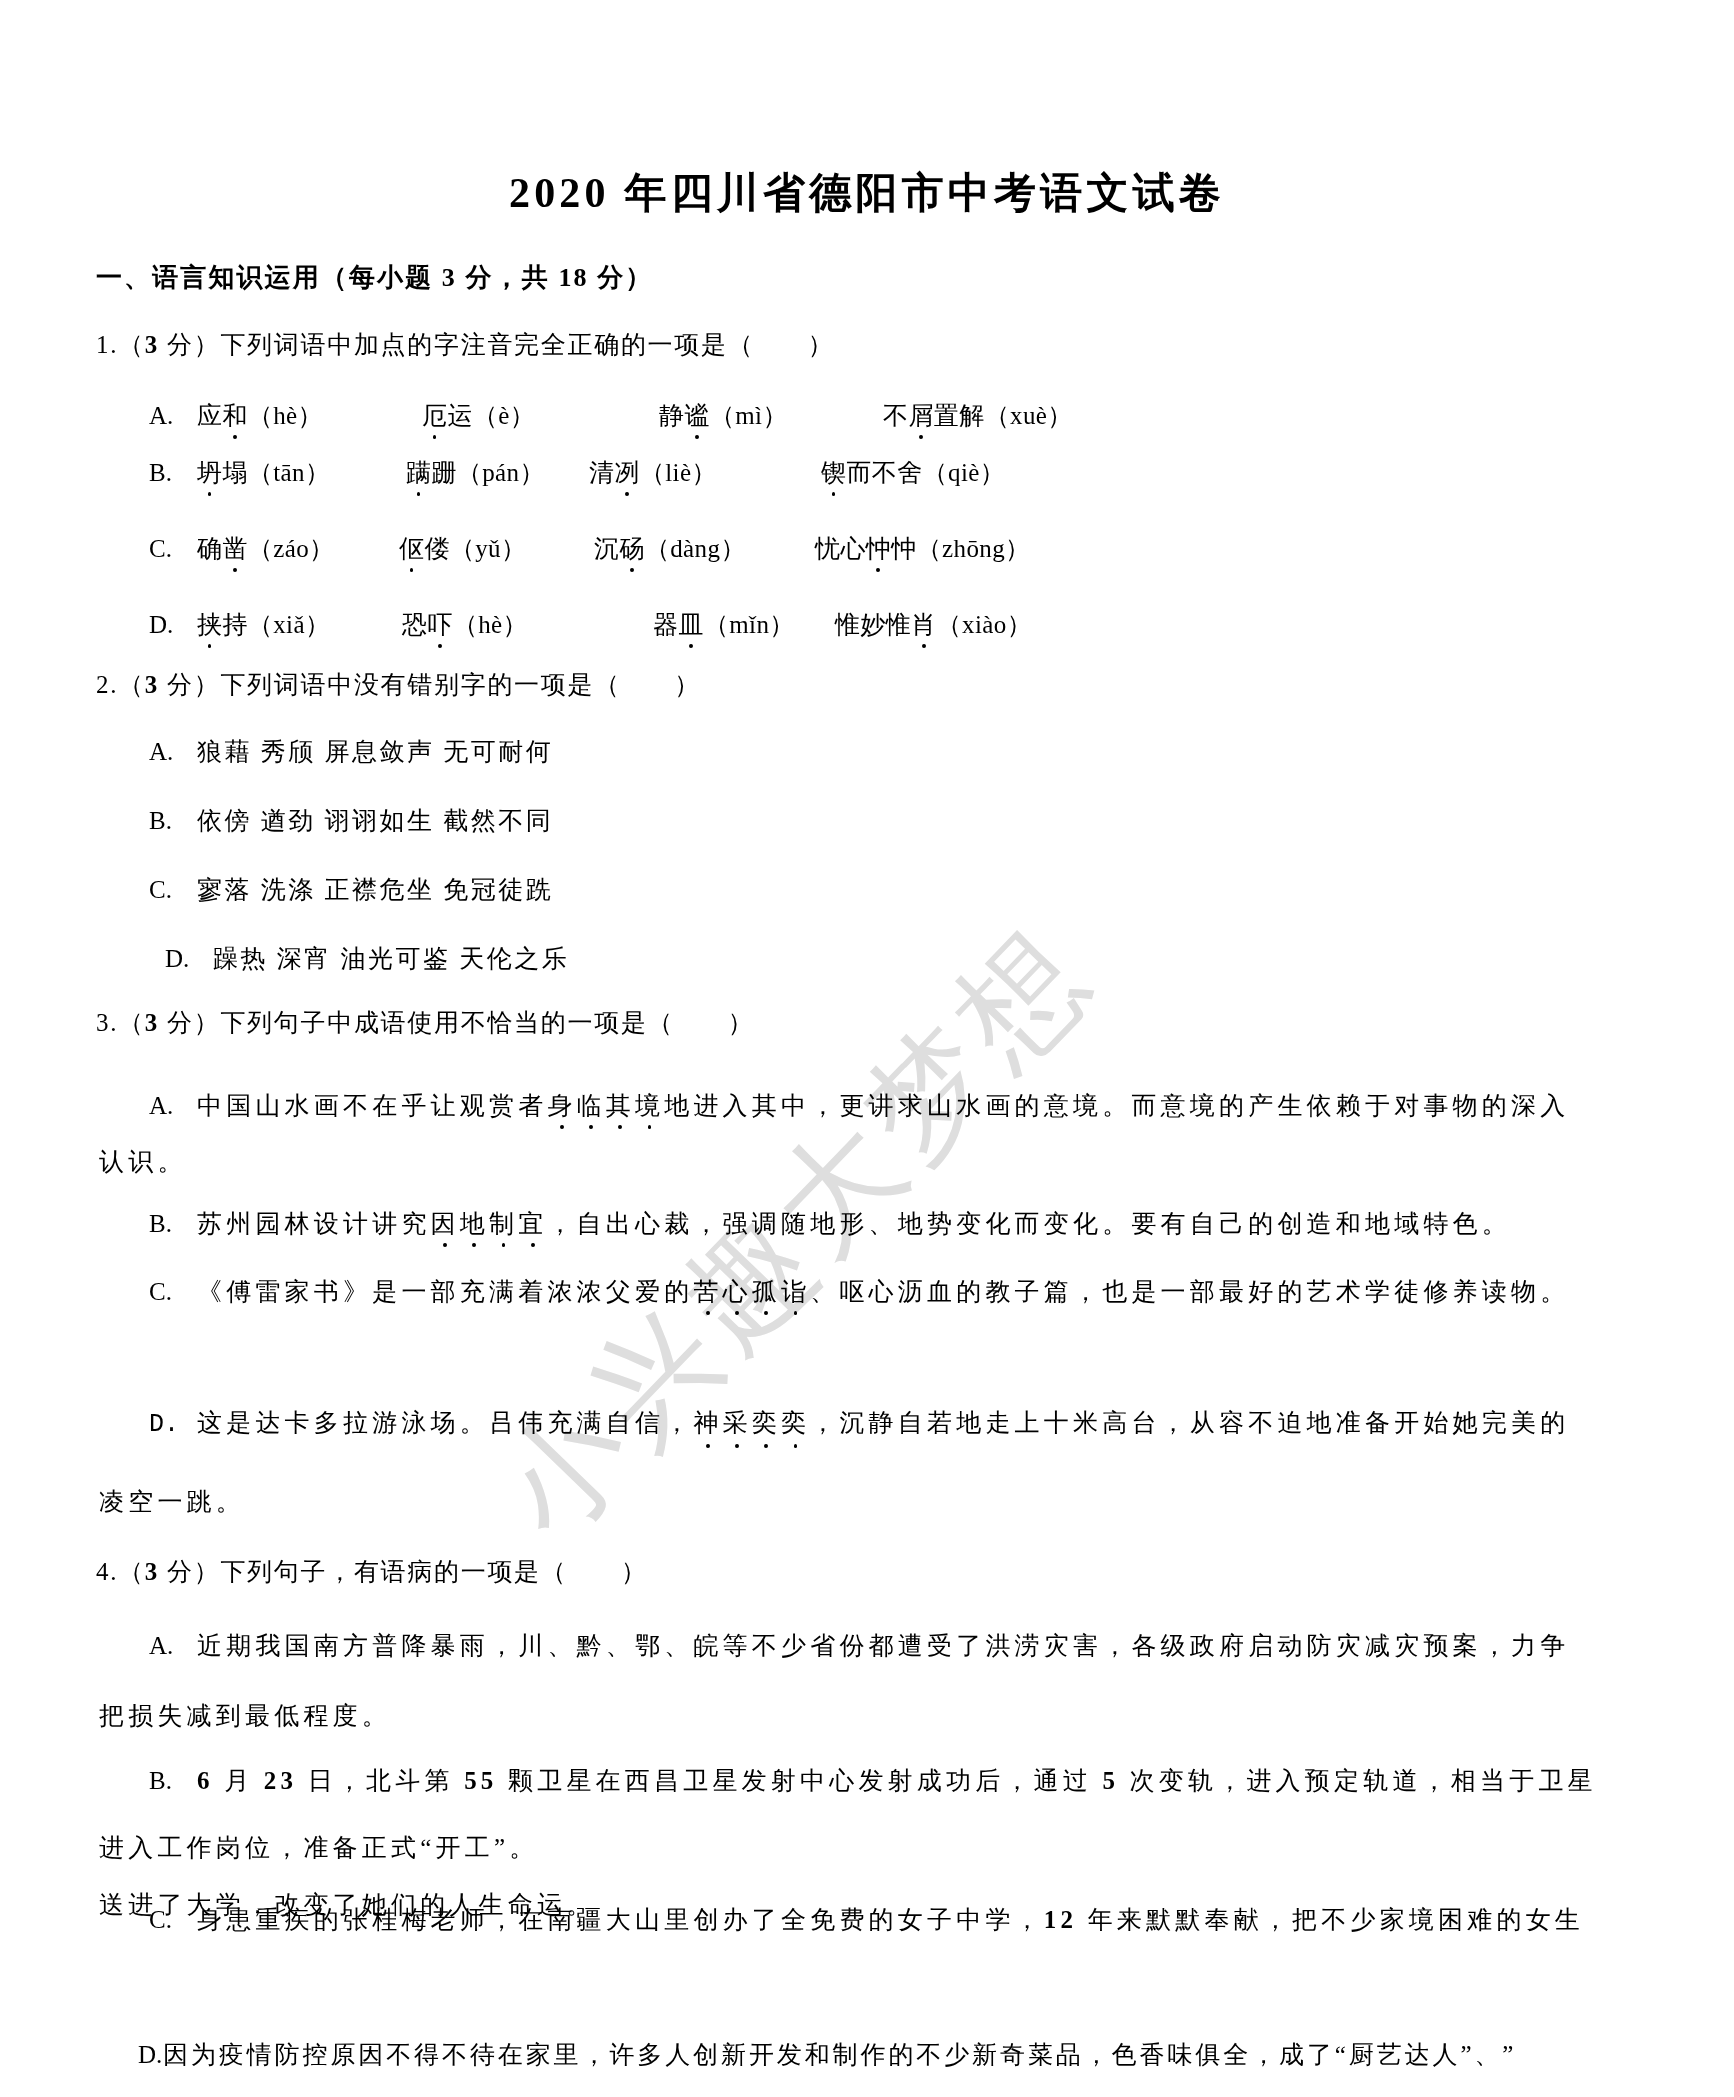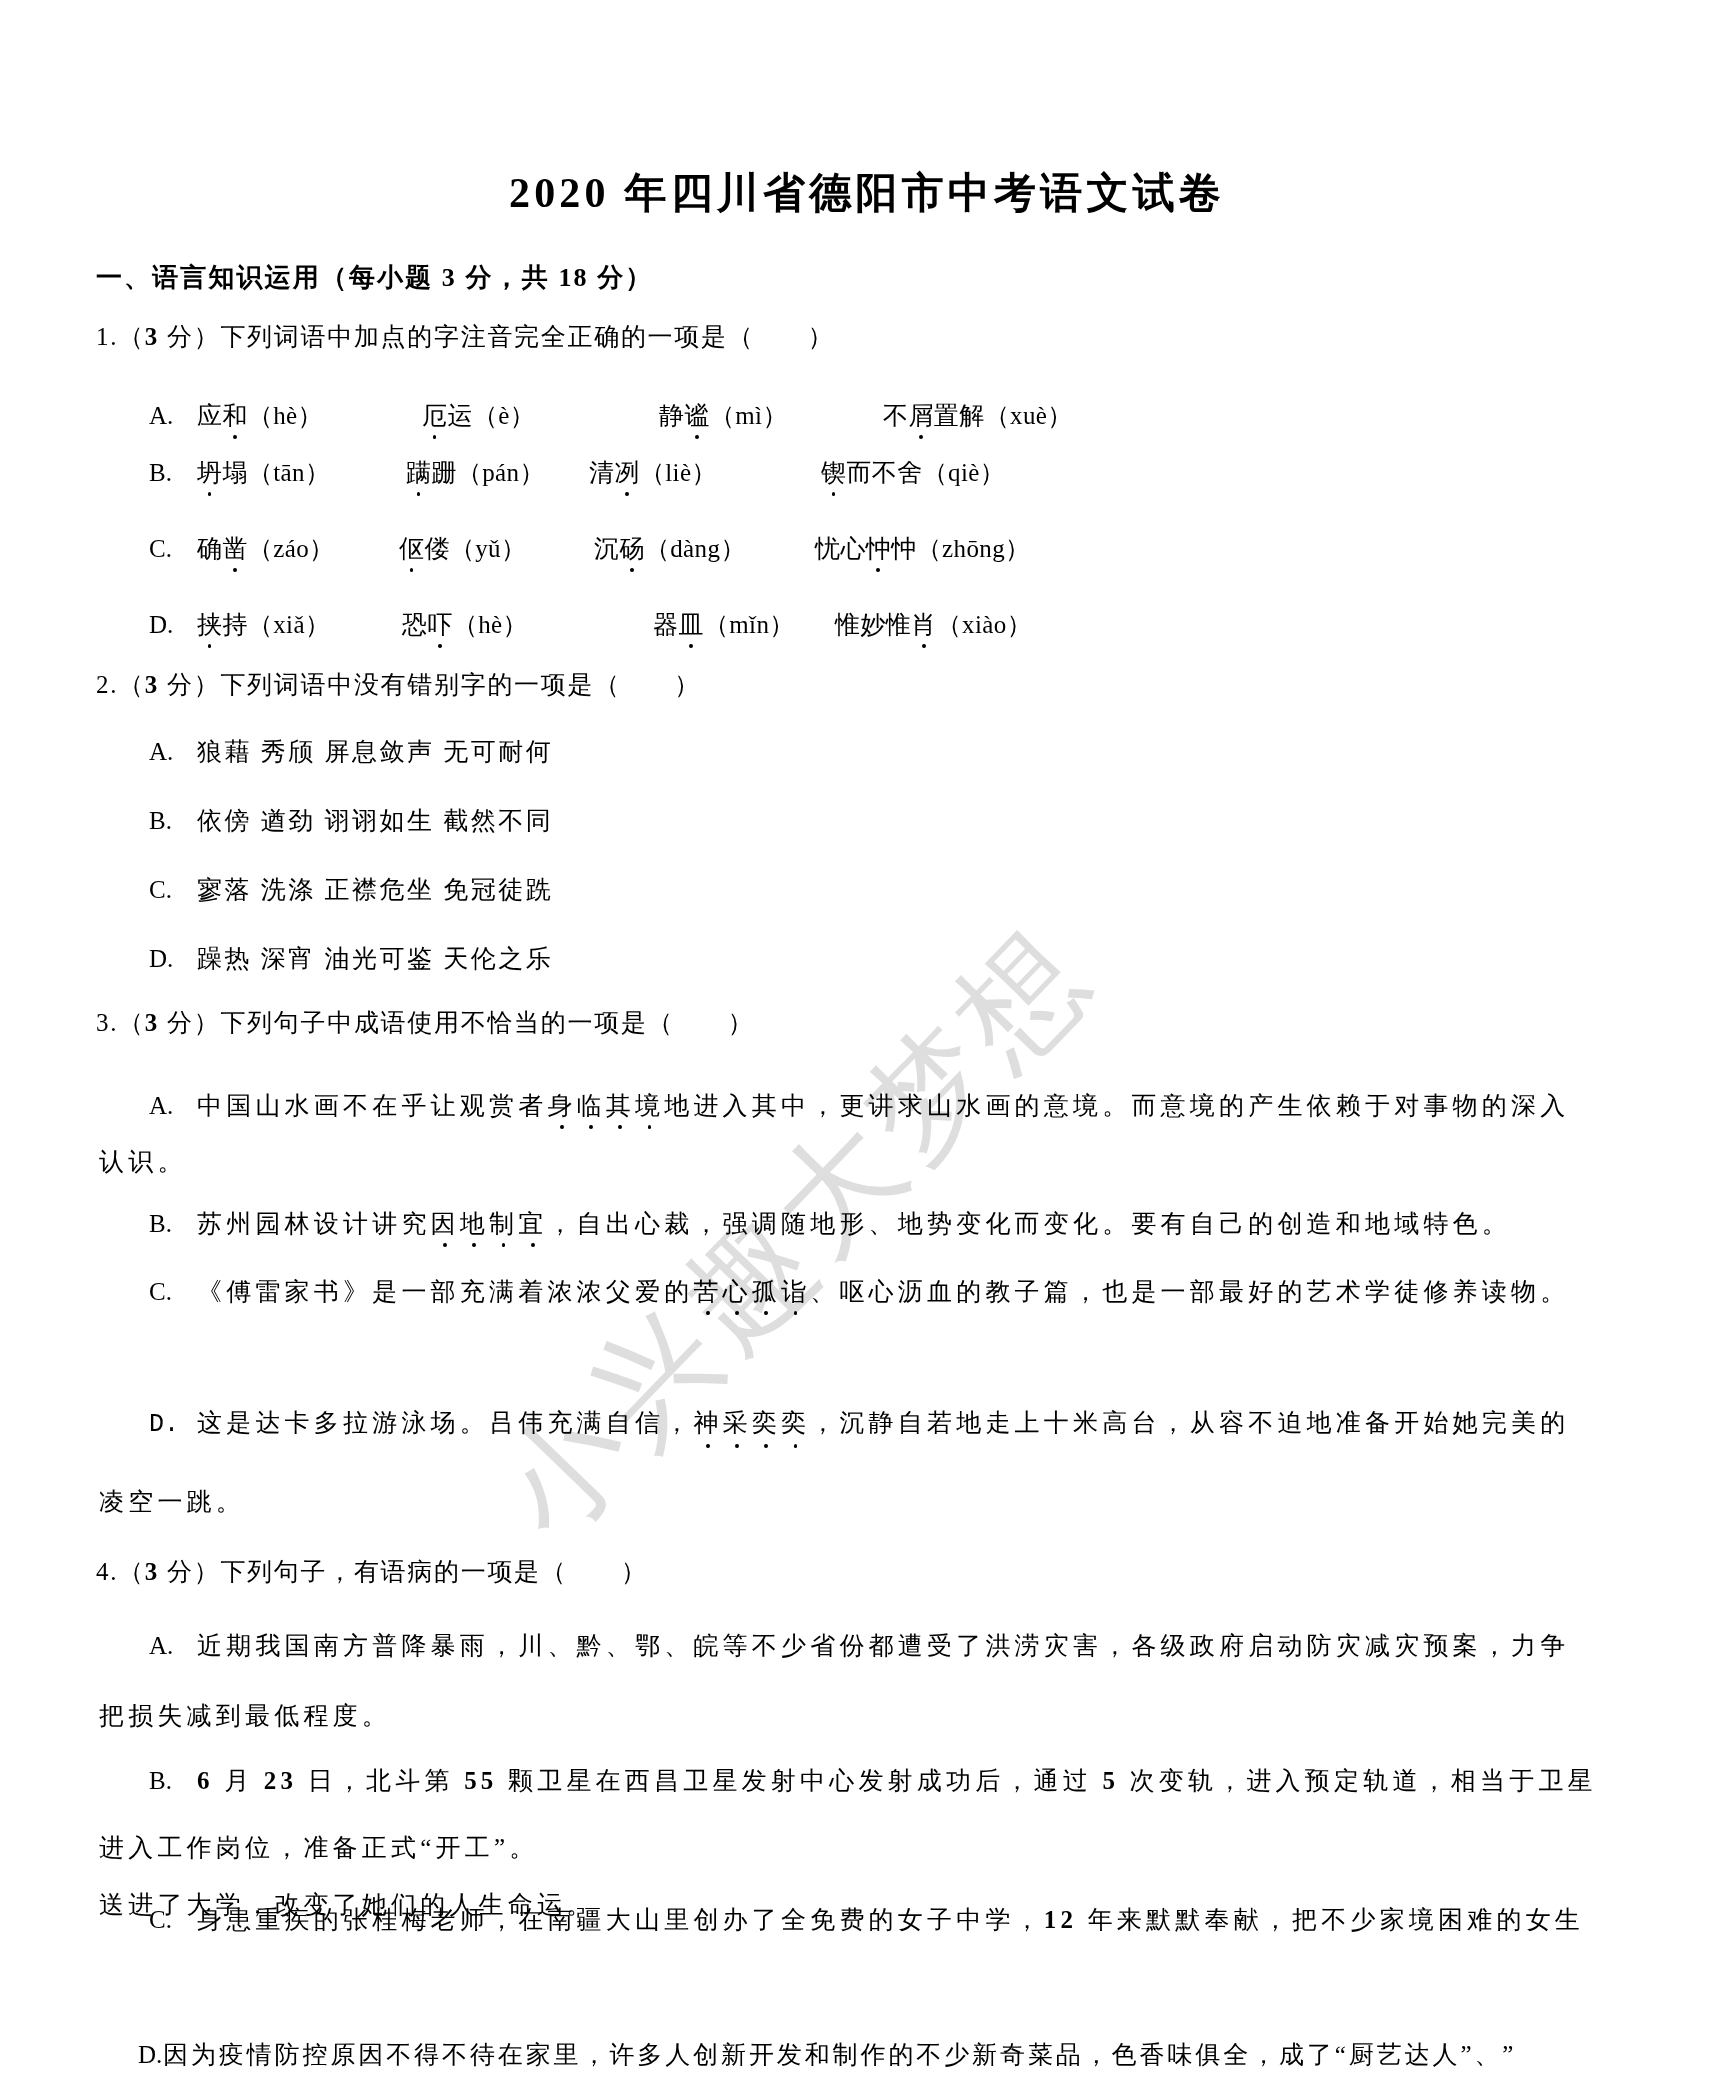--- a/index.html
+++ b/index.html
@@ -48,21 +48,21 @@
   }
 </style>
 </head>
 <body>
 
 <div class="page">
   <div class="watermark">小兴趣大梦想</div>
   <div id="doc">
       <div class="line l-title" style="top: 172px;"><span class="num">2020</span> 年四川省德阳市中考语文试卷</div>
       <div class="line l-section" style="top: 265px;">一、语言知识运用（每小题 <span class="num">3</span> 分，共 <span class="num">18</span> 分）</div>
-      <div class="line l-question" style="top: 324px;">1.（<span class="num">3</span> 分）下列词语中加点的字注音完全正确的一项是（　　）</div>
+      <div class="line l-question" style="top: 332px;">1.（<span class="num">3</span> 分）下列词语中加点的字注音完全正确的一项是（　　）</div>
       <div class="line l-optc" style="top: 403px;">
         <span class="opt-label">A.</span>
         <span class="optc-group" style="left:197px">应<span class="em">和</span>（hè）</span>
         <span class="optc-group" style="left:422px"><span class="em">厄</span>运（è）</span>
         <span class="optc-group" style="left:659px">静<span class="em">谧</span>（mì）</span>
         <span class="optc-group" style="left:883px">不<span class="em">屑</span>置解（xuè）</span>
       </div>
       <div class="line l-optc" style="top: 460px;">
         <span class="opt-label">B.</span>
         <span class="optc-group" style="left:197px"><span class="em">坍</span>塌（tān）</span>
@@ -81,21 +81,21 @@
         <span class="opt-label">D.</span>
         <span class="optc-group" style="left:197px"><span class="em">挟</span>持（xiǎ）</span>
         <span class="optc-group" style="left:402px">恐<span class="em">吓</span>（hè）</span>
         <span class="optc-group" style="left:653px">器<span class="em">皿</span>（mǐn）</span>
         <span class="optc-group" style="left:835px">惟妙惟<span class="em">肖</span>（xiào）</span>
       </div>
       <div class="line l-question" style="top: 672px;">2.（<span class="num">3</span> 分）下列词语中没有错别字的一项是（　　）</div>
       <div class="line l-optw" style="top: 739px;"><span class="opt-label" style="width:48px">A.</span><span>狼藉 秀颀 屏息敛声 无可耐何</span></div>
       <div class="line l-optw" style="top: 808px;"><span class="opt-label" style="width:48px">B.</span><span>依傍 遒劲 诩诩如生 截然不同</span></div>
       <div class="line l-optw" style="top: 877px;"><span class="opt-label" style="width:48px">C.</span><span>寥落 洗涤 正襟危坐 免冠徒跣</span></div>
-      <div class="line l-optw" style="top: 946px;"><span class="opt-label" style="width:48px">D.</span><span>躁热 深宵 油光可鉴 天伦之乐</span></div>
+      <div class="line l-optw" style="top: 946px; margin-left: 16px;"><span class="opt-label" style="width:48px">D.</span><span>躁热 深宵 油光可鉴 天伦之乐</span></div>
       <div class="line l-question" style="top: 1010px;">3.（<span class="num">3</span> 分）下列句子中成语使用不恰当的一项是（　　）</div>
       <div class="line l-optp" style="top: 1073px; margin-top: 20px;"><span class="opt-label" style="width:48px">A.</span><span>中国山水画不在乎让观赏者<span class="em">身</span><span class="em">临</span><span class="em">其</span><span class="em">境</span>地进入其中，更讲求山水画的意境。而意境的产生依赖于对事物的深入</span></div>
       <div class="line l-cont" style="top: 1149px;">认识。</div>
       <div class="line l-optp" style="top: 1211px;"><span class="opt-label" style="width:48px">B.</span><span>苏州园林设计讲究<span class="em">因</span><span class="em">地</span><span class="em">制</span><span class="em">宜</span>，自出心裁，强调随地形、地势变化而变化。要有自己的创造和地域特色。</span></div>
       <div class="line l-optp" style="top: 1279px;"><span class="opt-label" style="width:48px">C.</span><span>《傅雷家书》是一部充满着浓浓父爱的<span class="em">苦</span><span class="em">心</span><span class="em">孤</span><span class="em">诣</span>、呕心沥血的教子篇，也是一部最好的艺术学徒修养读物。</span></div>
       <div class="line l-optp" style="top: 1412px; font-family: Liberation Mono, monospace;"><span class="opt-label" style="width:48px">D.</span><span>这是达卡多拉游泳场。吕伟充满自信，<span class="em">神</span><span class="em">采</span><span class="em">奕</span><span class="em">奕</span>，沉静自若地走上十米高台，从容不迫地准备开始她完美的</span></div>
       <div class="line l-cont" style="top: 1489px;">凌空一跳。</div>
       <div class="line l-question" style="top: 1559px;">4.（<span class="num">3</span> 分）下列句子，有语病的一项是（　　）</div>
       <div class="line l-optp" style="top: 1633px;"><span class="opt-label" style="width:48px">A.</span><span>近期我国南方普降暴雨，川、黔、鄂、皖等不少省份都遭受了洪涝灾害，各级政府启动防灾减灾预案，力争</span></div>
       <div class="line l-cont" style="top: 1703px; text-align: right;">把损失减到最低程度。</div>

